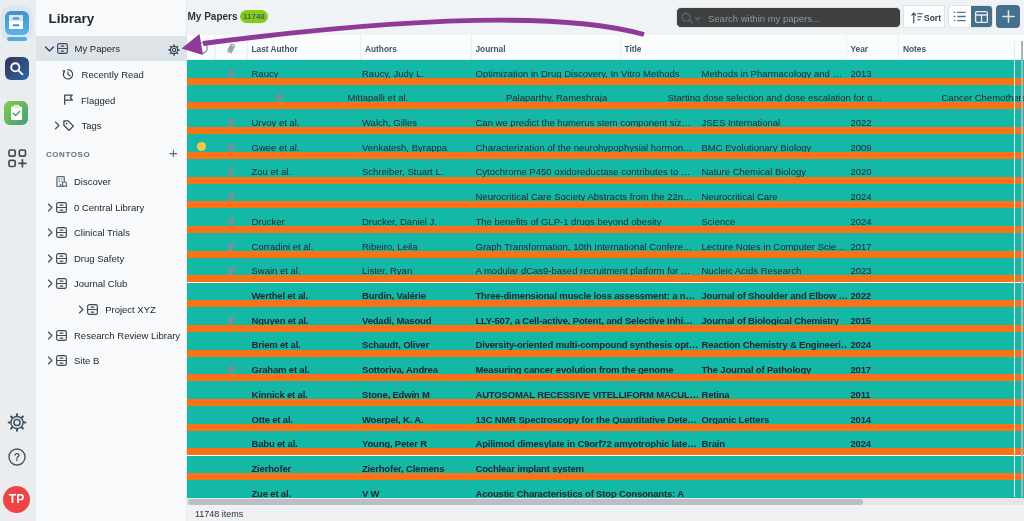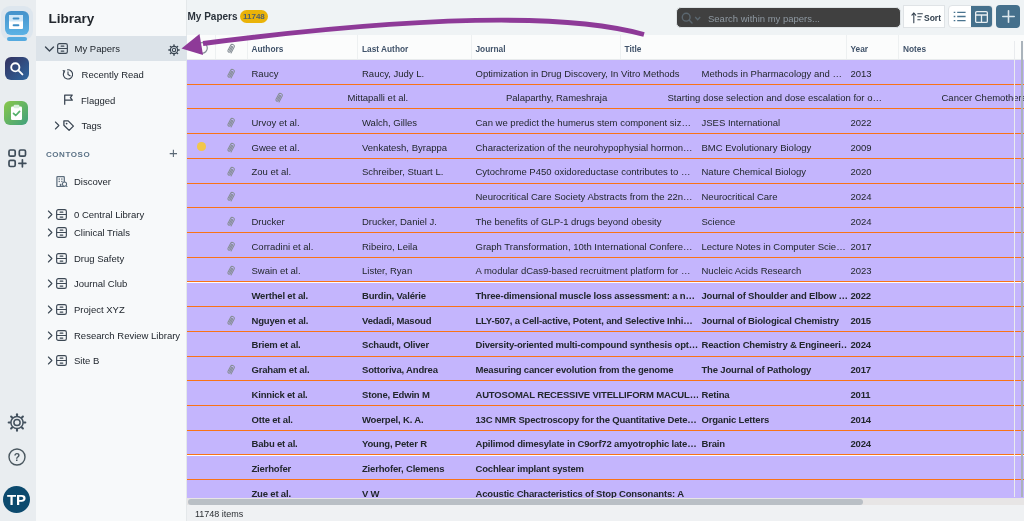--- a/index.html
+++ b/index.html
@@ -23,35 +23,35 @@
   .sel { position:absolute; left:0; top:36px; width:151px; height:25px; background:#dce3e9; }
   .sbrow { position:absolute; left:0; width:151px; height:25px; display:flex; align-items:center; font-size:9.5px; color:#21272e; white-space:nowrap; }
   .sbrow svg { flex:none; }
   #contoso { position:absolute; left:10px; top:150px; font-size:8px; font-weight:700; letter-spacing:.55px; color:#5b7286; }
   #contoso-plus { position:absolute; left:133px; top:144.5px; width:16px; height:16px; color:#5a6875; font-size:15px; line-height:15px; font-weight:400; }
 
   
   #main { position:absolute; left:187px; top:0; width:837px; height:521px; background:#fdfdfe; }
   #topbar { position:absolute; left:0; top:0; width:837px; height:35px; background:#eff3f5; }
   #tabname { position:absolute; left:0.5px; top:10.5px; font-size:10px; font-weight:700; color:#2a323b; }
-  #tabcount { position:absolute; left:52.5px; top:9.5px; height:13.5px; padding:0 3.5px; border-radius:7px; background:#eab308; font-size:8px; line-height:13.5px; color:#4f5f6e; font-weight:700;}
+  #tabcount { position:absolute; left:52.5px; top:9.5px; height:13.5px; padding:0 3.5px; border-radius:7px; background:#84cc16; font-size:8px; line-height:13.5px; color:#4f5f6e; font-weight:700;}
   #searchbox { position:absolute; left:489px; top:7px; width:224.5px; height:21px; background:#404040; border:1px solid #dee3e6; border-radius:5px; }
   #searchbox .ph { position:absolute; left:31px; top:4.5px; font-size:9.5px; color:#8e98a1; }
   #sortbtn { position:absolute; left:716px; top:5px; width:42px; height:23px; background:#fdfefe; border:1px solid #dfe3e6; border-radius:0; }
   #sortbtn span { position:absolute; left:20px; top:7px; font-size:8.5px; font-weight:700; color:#33414f; }
   #toggles { position:absolute; left:761px; top:5px; width:45px; height:23px; border:1px solid #dfe3e6; border-radius:4px; background:#fff; overflow:hidden; display:flex; }
   #toggles .half { width:50%; height:100%; display:flex; align-items:center; justify-content:center; }
   #toggles .on { background:#45708c; }
   #plusbtn { position:absolute; left:809px; top:5px; width:24px; height:23px; background:#45708c; border-radius:4px; text-align:center; }
 
   
   #thead { position:absolute; left:0; top:35px; width:837px; height:25px; background:#fbfcfc; border-bottom:1px solid #e7eaec; display:flex; }
   #thead .hc { height:100%; border-right:1px solid #edf0f1; font-size:8.3px; font-weight:700; color:#41536a; line-height:25px; padding-top:1.7px; padding-left:4px; }
   #rows { position:absolute; left:0; top:60px; width:837px; }
-  .r { position:absolute; left:0; width:837px; height:24.7px; display:flex; border-bottom:1px solid #f97316; background:#c4b5fd; }
+  .r { position:absolute; left:0; width:837px; height:24.7px; display:flex; border-bottom:7px solid #f97316; background:#14b8a6; }
   .r div { height:100%; font-size:9.5px; color:#22272d; line-height:24px; padding-top:1.5px; padding-left:4px; white-space:nowrap; overflow:hidden; }
   .r.b div { font-weight:700; letter-spacing:-0.18px; }
   .c0{width:29px; flex:none; position:relative;} .c1{width:31.5px; flex:none; position:relative;}
   .c2{width:110.5px; flex:none;} .c3{width:113.5px; flex:none;} .c4{width:226px; flex:none;}
   .c5{width:149px; flex:none;} .c6{width:52.5px; flex:none;} .c7{flex:1;}
   .dot { position:absolute; left:10px; top:8px; width:8.5px; height:8.5px; border-radius:50%; background:#f2c64c; }
   .clip { position:absolute; left:7.5px; top:5.5px; }
 
   #hscroll { position:absolute; left:0; top:498px; width:837px; height:7px; background:#e7e5e5; }
   #hthumb { position:absolute; left:1px; top:0.5px; width:675px; height:6px; border-radius:3px; background:#b9bfc5; }
@@ -113,21 +113,21 @@
           <line x1="14.9" y1="14.9" x2="15.9" y2="15.9"></line>
         <line x1="4.1" y1="15.9" x2="5.1" y2="14.9"></line>
           <line x1="14.9" y1="5.1" x2="15.9" y2="4.1"></line>
       </g>
     </svg>
 
     <svg class="railsvg" style="left:8px;top:448px" width="18" height="18" viewBox="0 0 18 18">
       <circle cx="9" cy="9" r="8" fill="none" stroke="#4a575f" stroke-width="1.4"></circle>
       <text x="9" y="13" font-size="10.5" font-weight="700" fill="#4a575f" text-anchor="middle" font-family="Liberation Sans">?</text>
     </svg>
-    <div style="position:absolute;left:3px;top:486px;width:27px;height:27px;border-radius:50%;background:#0c4a6e;color:#fff;font-size:15px;font-weight:700;text-align:center;line-height:27px;">TP</div>
+    <div style="position:absolute;left:3px;top:486px;width:27px;height:27px;border-radius:50%;background:#ef4444;color:#fff;font-size:12px;font-weight:700;text-align:center;line-height:27px;">TP</div>
   </div>
 
   <div id="sidebar">
     <div id="sb-title">Library</div>
     <div class="sel"></div>
     <div id="sbrows">
         <div class="sbrow" style="top: 36px;"><span style="width:7.5px"></span><svg width="11" height="10" viewBox="0 0 11 10" style="flex:none">
             <path d="M1.5 3 L5.5 7 L9.5 3" fill="none" stroke="#3a4552" stroke-width="1.4" stroke-linecap="round" stroke-linejoin="round"></path>
           </svg><span style="width:2px"></span><svg width="11" height="11" viewBox="0 0 11 11" style="flex:none">
             <rect x="0.65" y="0.65" width="9.7" height="9.7" rx="1.7" fill="none" stroke="#3c4854" stroke-width="1.15"></rect>
@@ -152,21 +152,21 @@
         <div class="sbrow" style="top: 169px;"><span style="width:19.5px"></span><svg width="12" height="11.5" viewBox="0 0 12 11.5" style="flex:none">
             <rect x="0.9" y="0.7" width="7.4" height="10" rx="0.7" fill="none" stroke="#5c6d7c" stroke-width="1.25"></rect>
             <rect x="2.6" y="2.4" width="1.3" height="1.3" fill="#5c6d7c"></rect>
             <rect x="5.2" y="2.4" width="1.3" height="1.3" fill="#5c6d7c"></rect>
             <rect x="2.6" y="4.8" width="1.3" height="1.3" fill="#5c6d7c"></rect>
             <rect x="5.2" y="4.8" width="1.3" height="1.3" fill="#5c6d7c"></rect>
             <rect x="3.8" y="7.8" width="1.6" height="2.6" fill="#5c6d7c"></rect>
             <circle cx="8.5" cy="8.1" r="2.1" fill="#f7f9fa" stroke="#5c6d7c" stroke-width="1.05"></circle>
             <line x1="10" y1="9.6" x2="11.3" y2="10.9" stroke="#5c6d7c" stroke-width="1.15"></line>
           </svg><span style="width:6.5px"></span>Discover</div>
-        <div class="sbrow" style="top: 194.6px; align-items: flex-end;"><span style="width:8.5px"></span><svg width="10" height="11" viewBox="0 0 10 11" style="flex:none">
+        <div class="sbrow" style="top: 194.6px;"><span style="width:8.5px"></span><svg width="10" height="11" viewBox="0 0 10 11" style="flex:none">
             <path d="M3.4 2 L6.9 5.5 L3.4 9" fill="none" stroke="#3c4854" stroke-width="1.1" stroke-linecap="round" stroke-linejoin="round"></path>
           </svg><span style="width:1px"></span><svg width="11" height="11" viewBox="0 0 11 11" style="flex:none">
             <rect x="0.65" y="0.65" width="9.7" height="9.7" rx="1.7" fill="none" stroke="#3c4854" stroke-width="1.15"></rect>
             <line x1="0.65" y1="5.5" x2="10.35" y2="5.5" stroke="#3c4854" stroke-width="1.05"></line>
             <rect x="3.6" y="2.5" width="3.8" height="1.25" rx="0.6" fill="#3c4854"></rect>
             <rect x="3.6" y="7.4" width="3.8" height="1.25" rx="0.6" fill="#3c4854"></rect>
           </svg><span style="width:7.5px"></span>0 Central Library</div>
         <div class="sbrow" style="top: 220.2px;"><span style="width:8.5px"></span><svg width="10" height="11" viewBox="0 0 10 11" style="flex:none">
             <path d="M3.4 2 L6.9 5.5 L3.4 9" fill="none" stroke="#3c4854" stroke-width="1.1" stroke-linecap="round" stroke-linejoin="round"></path>
           </svg><span style="width:1px"></span><svg width="11" height="11" viewBox="0 0 11 11" style="flex:none">
@@ -184,21 +184,21 @@
             <rect x="3.6" y="7.4" width="3.8" height="1.25" rx="0.6" fill="#3c4854"></rect>
           </svg><span style="width:7.5px"></span>Drug Safety</div>
         <div class="sbrow" style="top: 271.4px;"><span style="width:8.5px"></span><svg width="10" height="11" viewBox="0 0 10 11" style="flex:none">
             <path d="M3.4 2 L6.9 5.5 L3.4 9" fill="none" stroke="#3c4854" stroke-width="1.1" stroke-linecap="round" stroke-linejoin="round"></path>
           </svg><span style="width:1px"></span><svg width="11" height="11" viewBox="0 0 11 11" style="flex:none">
             <rect x="0.65" y="0.65" width="9.7" height="9.7" rx="1.7" fill="none" stroke="#3c4854" stroke-width="1.15"></rect>
             <line x1="0.65" y1="5.5" x2="10.35" y2="5.5" stroke="#3c4854" stroke-width="1.05"></line>
             <rect x="3.6" y="2.5" width="3.8" height="1.25" rx="0.6" fill="#3c4854"></rect>
             <rect x="3.6" y="7.4" width="3.8" height="1.25" rx="0.6" fill="#3c4854"></rect>
           </svg><span style="width:7.5px"></span>Journal Club</div>
-        <div class="sbrow" style="top: 297px;"><span style="width:8.5px"></span><svg width="10" height="11" viewBox="0 0 10 11" style="flex:none">
+        <div class="sbrow" style="top: 297px; justify-content: center;"><span style="width:8.5px"></span><svg width="10" height="11" viewBox="0 0 10 11" style="flex:none">
             <path d="M3.4 2 L6.9 5.5 L3.4 9" fill="none" stroke="#3c4854" stroke-width="1.1" stroke-linecap="round" stroke-linejoin="round"></path>
           </svg><span style="width:1px"></span><svg width="11" height="11" viewBox="0 0 11 11" style="flex:none">
             <rect x="0.65" y="0.65" width="9.7" height="9.7" rx="1.7" fill="none" stroke="#3c4854" stroke-width="1.15"></rect>
             <line x1="0.65" y1="5.5" x2="10.35" y2="5.5" stroke="#3c4854" stroke-width="1.05"></line>
             <rect x="3.6" y="2.5" width="3.8" height="1.25" rx="0.6" fill="#3c4854"></rect>
             <rect x="3.6" y="7.4" width="3.8" height="1.25" rx="0.6" fill="#3c4854"></rect>
           </svg><span style="width:7.5px"></span>Project XYZ</div>
         <div class="sbrow" style="top: 322.6px;"><span style="width:8.5px"></span><svg width="10" height="11" viewBox="0 0 10 11" style="flex:none">
             <path d="M3.4 2 L6.9 5.5 L3.4 9" fill="none" stroke="#3c4854" stroke-width="1.1" stroke-linecap="round" stroke-linejoin="round"></path>
           </svg><span style="width:1px"></span><svg width="11" height="11" viewBox="0 0 11 11" style="flex:none">
@@ -295,22 +295,22 @@
           <circle cx="6" cy="6" r="5.3" fill="none" stroke="#828c95" stroke-width="1.2"></circle>
         </svg>
       </div>
       <div class="hc c1" style="position:relative">
         <svg style="position:absolute;left:8px;top:6px" width="14" height="14" viewBox="0 0 14 14">
             <g transform="rotate(208 7 7)">
               <path d="M4.6 2.6 L4.6 9 a2 2 0 0 0 4 0 L8.6 3.7 a1.3 1.3 0 0 0 -2.6 0 L6 8.3 a0.62 0.62 0 0 0 1.24 0 L7.24 4.2" fill="none" stroke="#868e96" stroke-width="1.05" stroke-linecap="round"></path>
             </g>
           </svg>
       </div>
+      <div class="hc c3">Last Author</div>
       <div class="hc c2">Authors</div>
-      <div class="hc c3">Last Author</div>
       <div class="hc c5">Journal</div>
       <div class="hc c4">Title</div>
       <div class="hc c6">Year</div>
       <div class="hc c7" style="border-right:none">Notes</div>
     </div>
     <div id="rows">
         <div class="r" style="top: 0px;">
           <div class="c0"></div>
           <div class="c1">
             <svg class="clip" width="14" height="14" viewBox="0 0 14 14">

